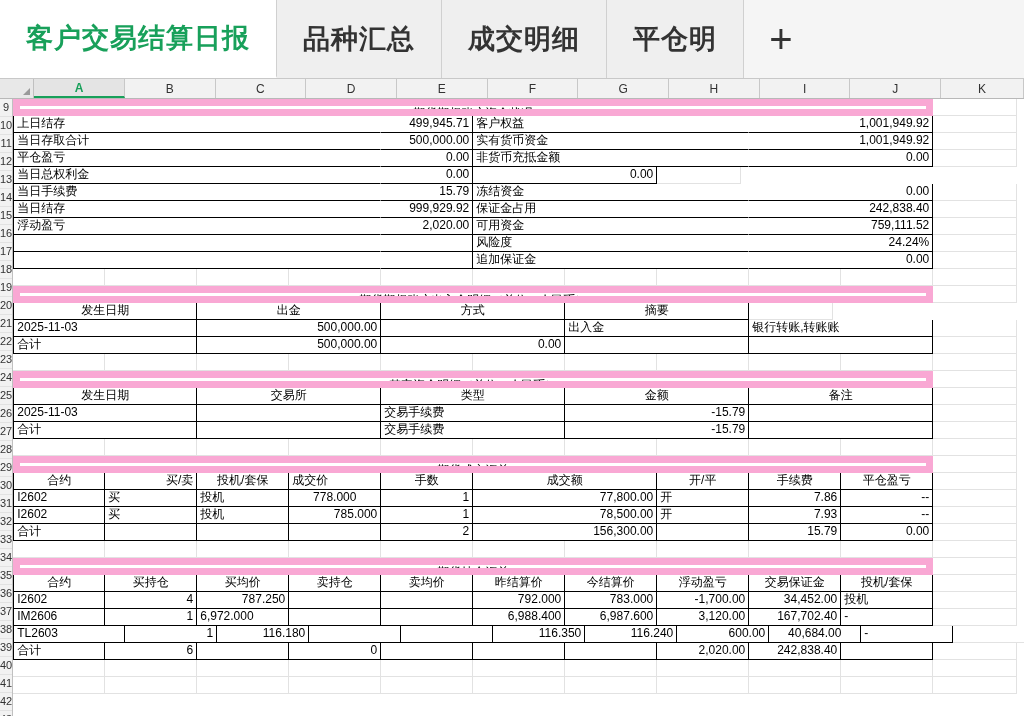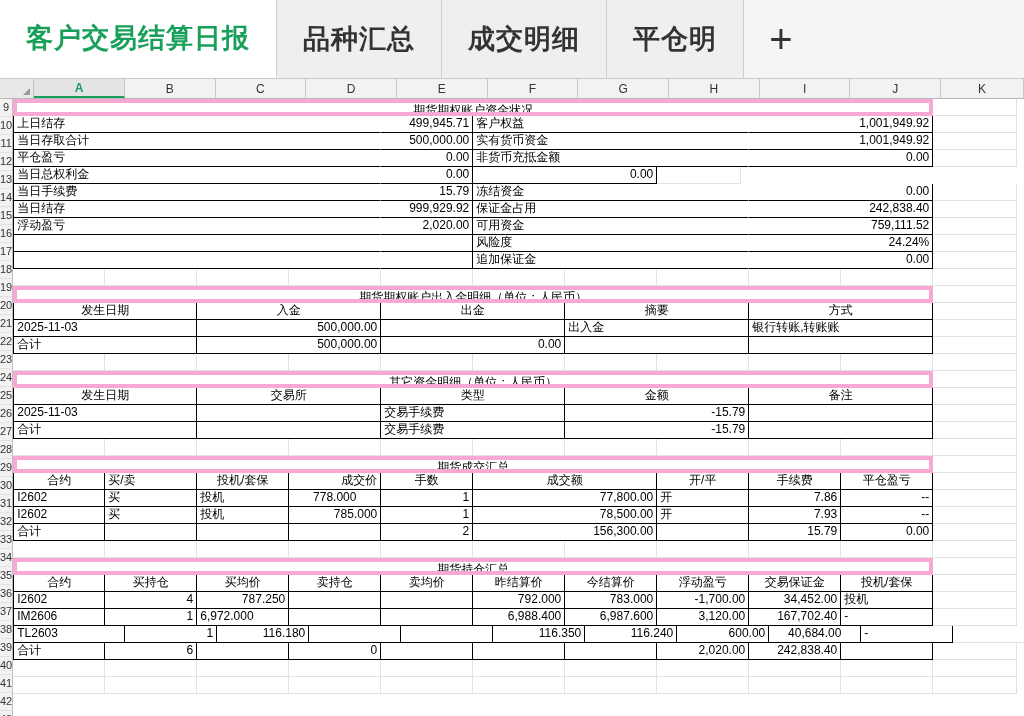--- a/index.html
+++ b/index.html
@@ -50,21 +50,21 @@
     height:17px;line-height:17px;text-align:center;font-size:11px;color:#333;
     border-bottom:1px solid #e2e2e2;background:#f2f2f2;
   }
   .sheet{flex:1;position:relative;}
   .row{display:flex;height:17px;box-sizing:border-box;}
   .cell{
     box-sizing:border-box;height:17px;line-height:15px;
     padding:0 3px;font-size:12px;white-space:nowrap;overflow:hidden;
     border-right:1px solid transparent;border-bottom:1px solid transparent;
   }
-  .b{border:4px solid #f9a8d4;font-family:Liberation Serif, serif;}
+  .b{border:7px solid #f9a8d4;font-family:Liberation Serif, serif;}
   .bl{border-left:1px solid #000;}
   .br{border-right:1px solid #000;}
   .bb{border-bottom:1px solid #000;}
   .gl{border-right:1px solid #e2e2e2;border-bottom:1px solid #e2e2e2;}
   
   .wA{width:92px;}.wB{width:92px;}.wC{width:92px;}.wD{width:92px;}
   .wE{width:92px;}.wF{width:92px;}.wG{width:92px;}.wH{width:92px;}
   .wI{width:92px;}.wJ{width:92px;}.wK{width:84px;}
 </style>
 </head>
@@ -222,24 +222,23 @@
         <div class="cell gl" style="width: 92px;"></div>
         <div class="cell gl" style="width: 92px;"></div>
         <div class="cell gl" style="width: 84px;"></div>
       </div>
       <div class="row">
         <div class="cell b" style="width: 920px; text-align: center;">期货期权账户出入金明细（单位：人民币）</div>
         <div class="cell gl" style="width: 84px;"></div>
       </div>
       <div class="row">
         <div class="cell bl bb br" style="width: 184px; text-align: center;">发生日期</div>
-        <div class="cell bb br" style="width: 184px; text-align: center;">入金</div>
         <div class="cell bb br" style="width: 184px; text-align: center;">出金</div>
+        <div class="cell bb br" style="width: 184px; text-align: center;">方式</div>
         <div class="cell bb br" style="width: 184px; text-align: center;">摘要</div>
-        <div class="cell bb br" style="width: 184px; text-align: center;">方式</div>
         <div class="cell gl" style="width: 84px;"></div>
       </div>
       <div class="row">
         <div class="cell bl bb br" style="width: 184px;">2025-11-03</div>
         <div class="cell bb br" style="width: 184px; text-align: right;">500,000.00</div>
         <div class="cell bb br" style="width: 184px; text-align: right;"></div>
         <div class="cell bb br" style="width: 184px;">出入金</div>
         <div class="cell bb br" style="width: 184px;">银行转账,转账账</div>
         <div class="cell gl" style="width: 84px;"></div>
       </div>
@@ -304,23 +303,23 @@
         <div class="cell gl" style="width: 92px;"></div>
         <div class="cell gl" style="width: 92px;"></div>
         <div class="cell gl" style="width: 84px;"></div>
       </div>
       <div class="row">
         <div class="cell b" style="width: 920px; text-align: center;">期货成交汇总</div>
         <div class="cell gl" style="width: 84px;"></div>
       </div>
       <div class="row">
         <div class="cell bl bb br" style="width: 92px; text-align: center;">合约</div>
-        <div class="cell bb br" style="width: 92px; text-align: left;">买/卖</div>
+        <div class="cell bb br" style="width: 92px; text-align: right;">买/卖</div>
         <div class="cell bb br" style="width: 92px; text-align: center;">投机/套保</div>
-        <div class="cell bb br" style="width: 92px; text-align: right;">成交价</div>
+        <div class="cell bb br" style="width: 92px; text-align: left;">成交价</div>
         <div class="cell bb br" style="width: 92px; text-align: center;">手数</div>
         <div class="cell bb br" style="width: 184px; text-align: center;">成交额</div>
         <div class="cell bb br" style="width: 92px; text-align: center;">开/平</div>
         <div class="cell bb br" style="width: 92px; text-align: center;">手续费</div>
         <div class="cell bb br" style="width: 92px; text-align: center;">平仓盈亏</div>
         <div class="cell gl" style="width: 84px;"></div>
       </div>
       <div class="row">
         <div class="cell bl bb br" style="width: 92px;">I2602</div>
         <div class="cell bb br" style="width: 92px;">买</div>

